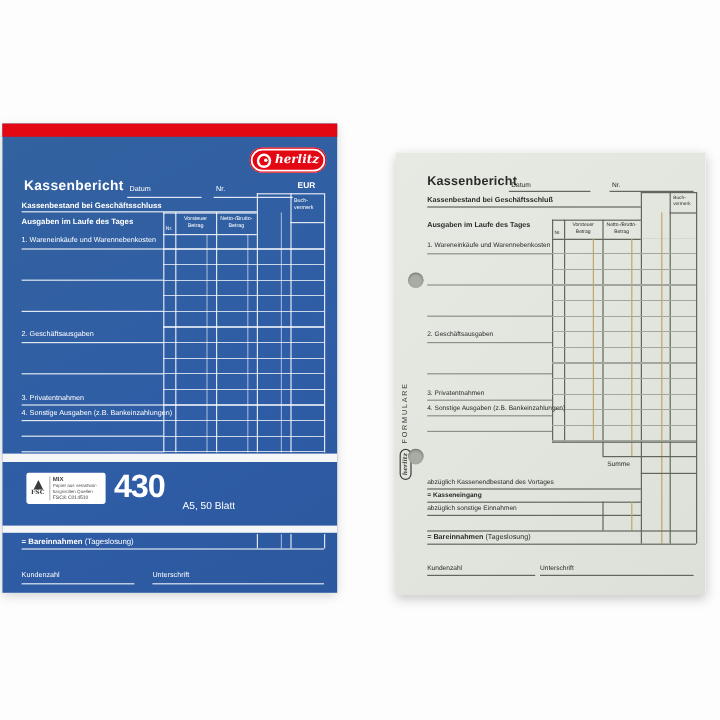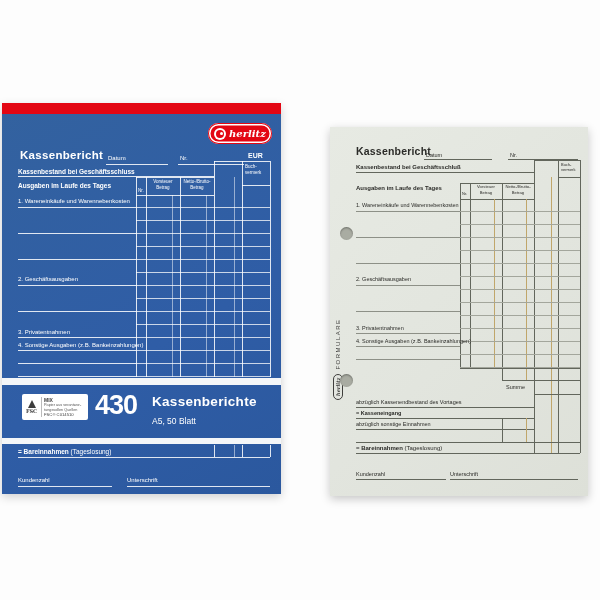--- a/index.html
+++ b/index.html
@@ -126,21 +126,20 @@
         <div class="fsc-name">FSC</div>
       </div>
       <div class="fsc-right">
         <span class="fsc-mix">MIX</span>
         <span class="fsc-desc">Papier aus verantwor-</span>
         <span class="fsc-desc">tungsvollen Quellen</span>
         <span class="fsc-code">FSC® C014510</span>
       </div>
     </div>
     <div class="c-text b" style="left:93px;top:287px;font-size:27px;letter-spacing:-1px;">430</div>
-    <div class="c-text b" style="left:150px;top:291px;font-size:13.5px;letter-spacing:.3px;">Kassenberichte</div>
     <div class="c-text" style="left:150px;top:314px;font-size:8.5px;">A5, 50 Blatt</div>
 
     <div class="whiteband" style="top:335px;height:6px;"></div>
 
     <div class="c-text" style="left:16px;top:345px;font-size:6.5px;">
       <span class="b">= Bareinnahmen</span><span> (Tageslosung)</span>
     </div>
     <div class="hl-w" style="left:16px;top:354px;width:252px;"></div>
     <div class="vl-w" style="left:212px;top:342px;height:12px;"></div>
     <div class="vl-wc" style="left:232px;top:342px;height:12px;"></div>

